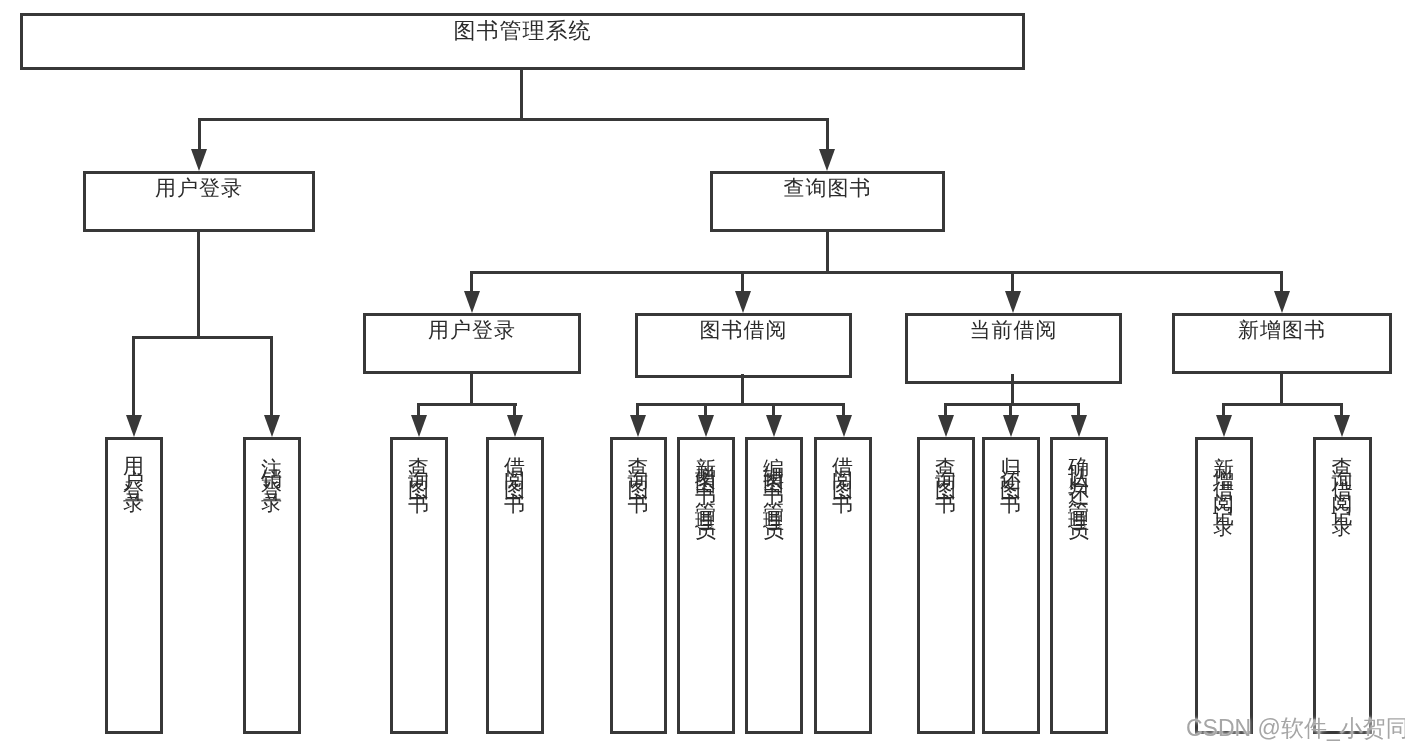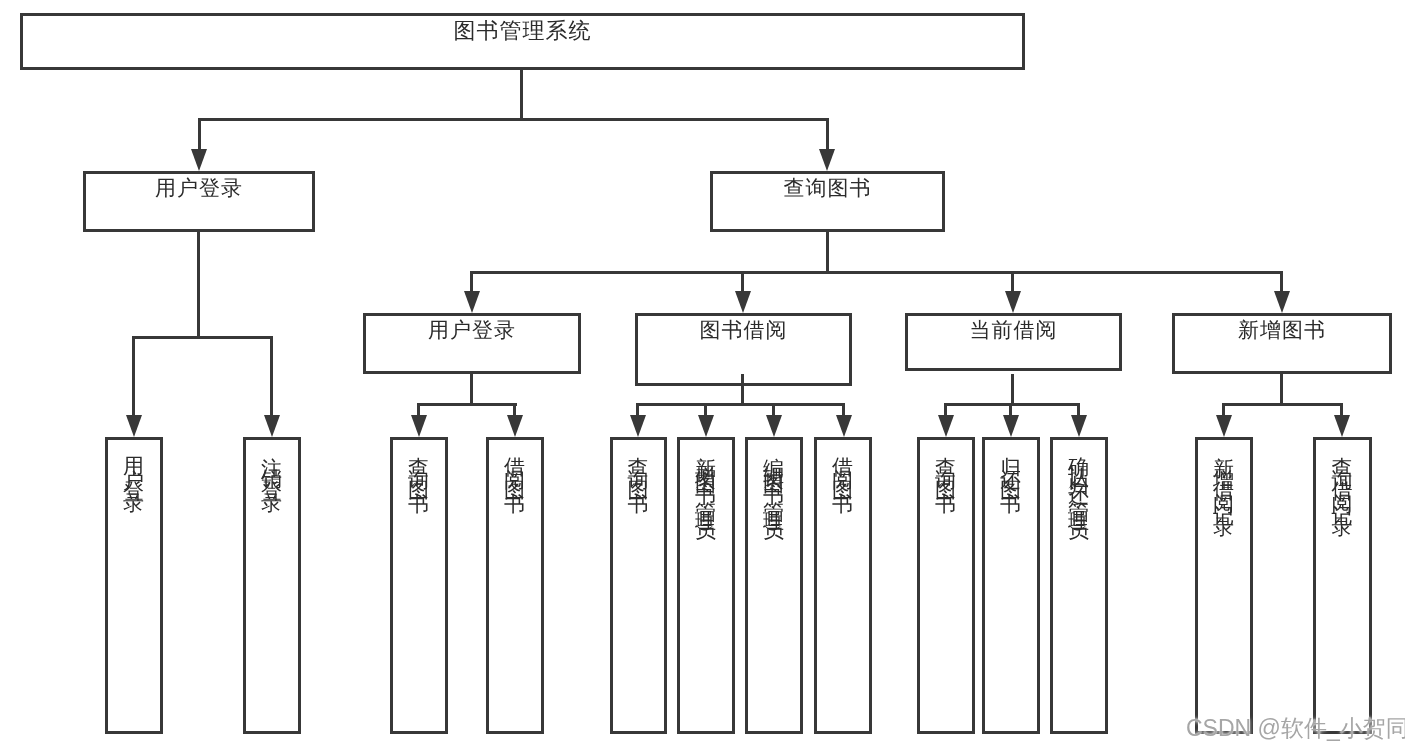--- a/index.html
+++ b/index.html
@@ -47,24 +47,24 @@
   <div class="box" style="left:83px;top:171px;width:232px;height:61px;">
     <span class="hlabel">用户登录</span>
   </div>
   <div class="box" style="left:710px;top:171px;width:235px;height:61px;">
     <span class="hlabel">查询图书</span>
   </div>
 
   <div class="box" style="left:363px;top:313px;width:218px;height:61px;">
     <span class="hlabel">用户登录</span>
   </div>
-  <div class="box" style="left:635px;top:313px;width:217px;height:73px;">
+  <div class="box" style="left:635px;top:313px;width:217px;height:65px;">
     <span class="hlabel">图书借阅</span>
   </div>
-  <div class="box" style="left:905px;top:313px;width:217px;height:58px;">
+  <div class="box" style="left:905px;top:313px;width:217px;height:71px;">
     <span class="hlabel">当前借阅</span>
   </div>
   <div class="box" style="left:1172px;top:313px;width:220px;height:61px;">
     <span class="hlabel">新增图书</span>
   </div>
 
   <div class="box leaf" style="left:105px;top:437px;width:58px;height:297px;">
     <span>用户登录</span>
   </div>
   <div class="box leaf" style="left:243px;top:437px;width:58px;height:297px;">

